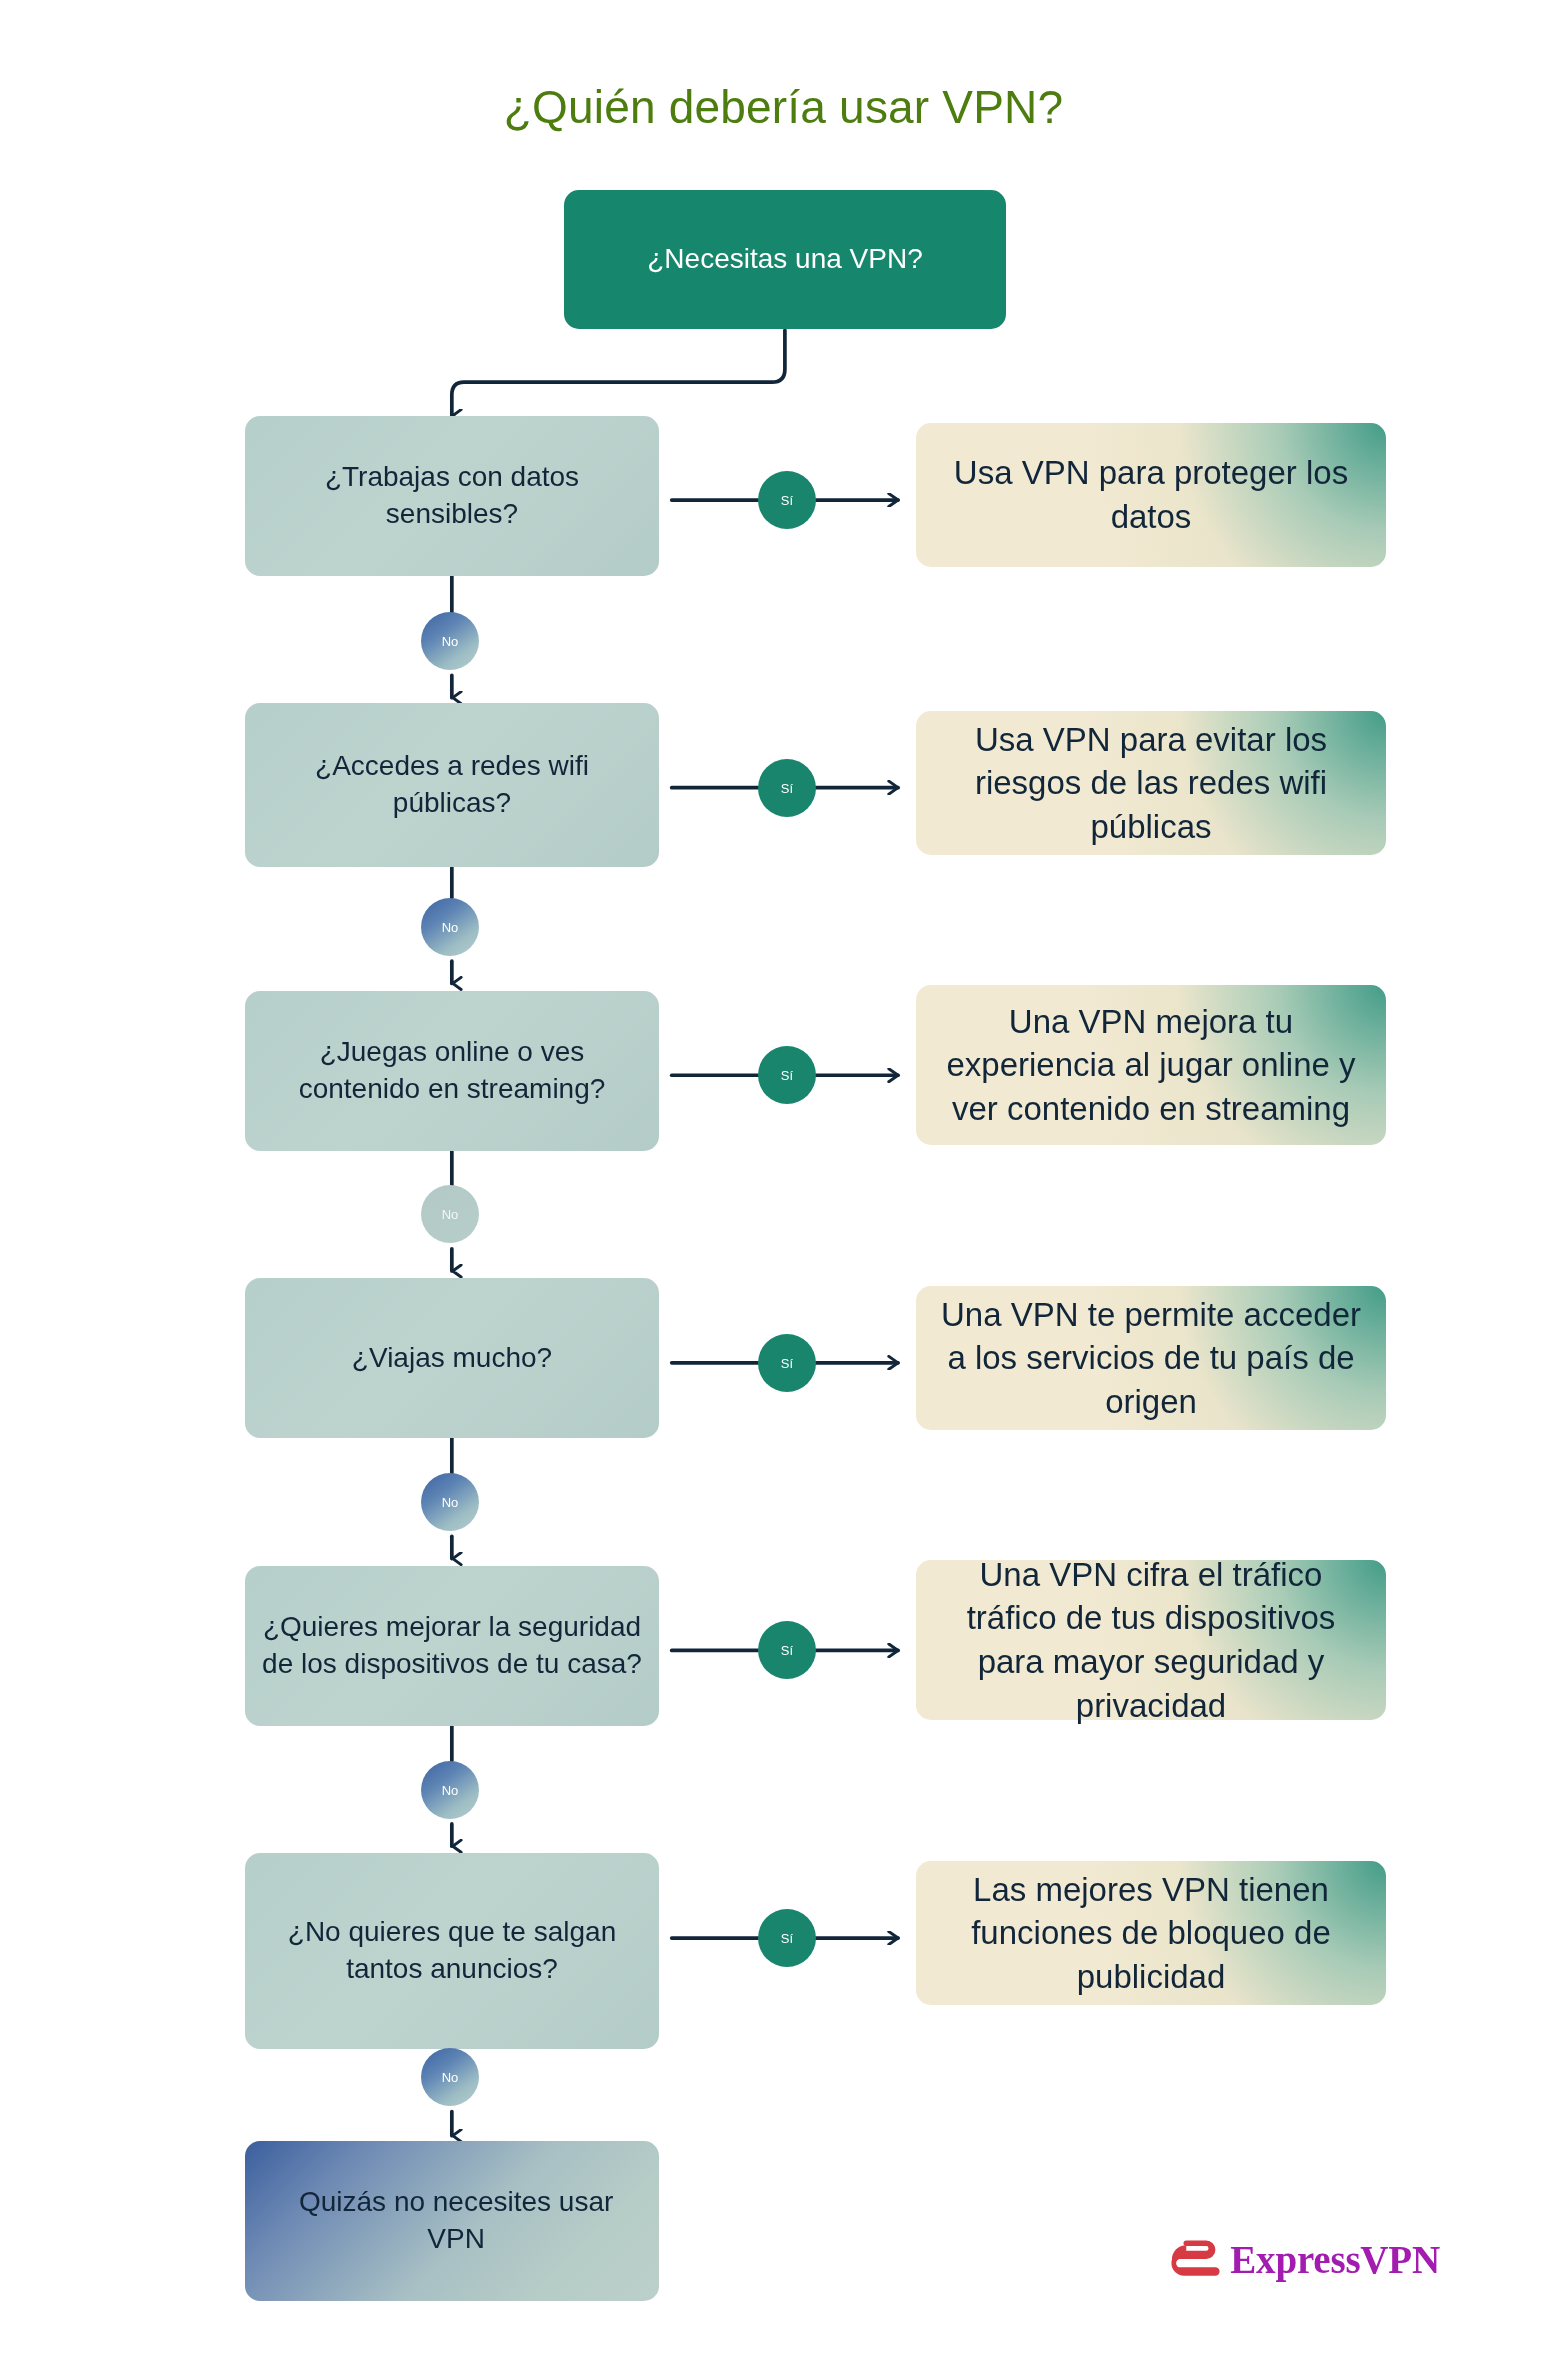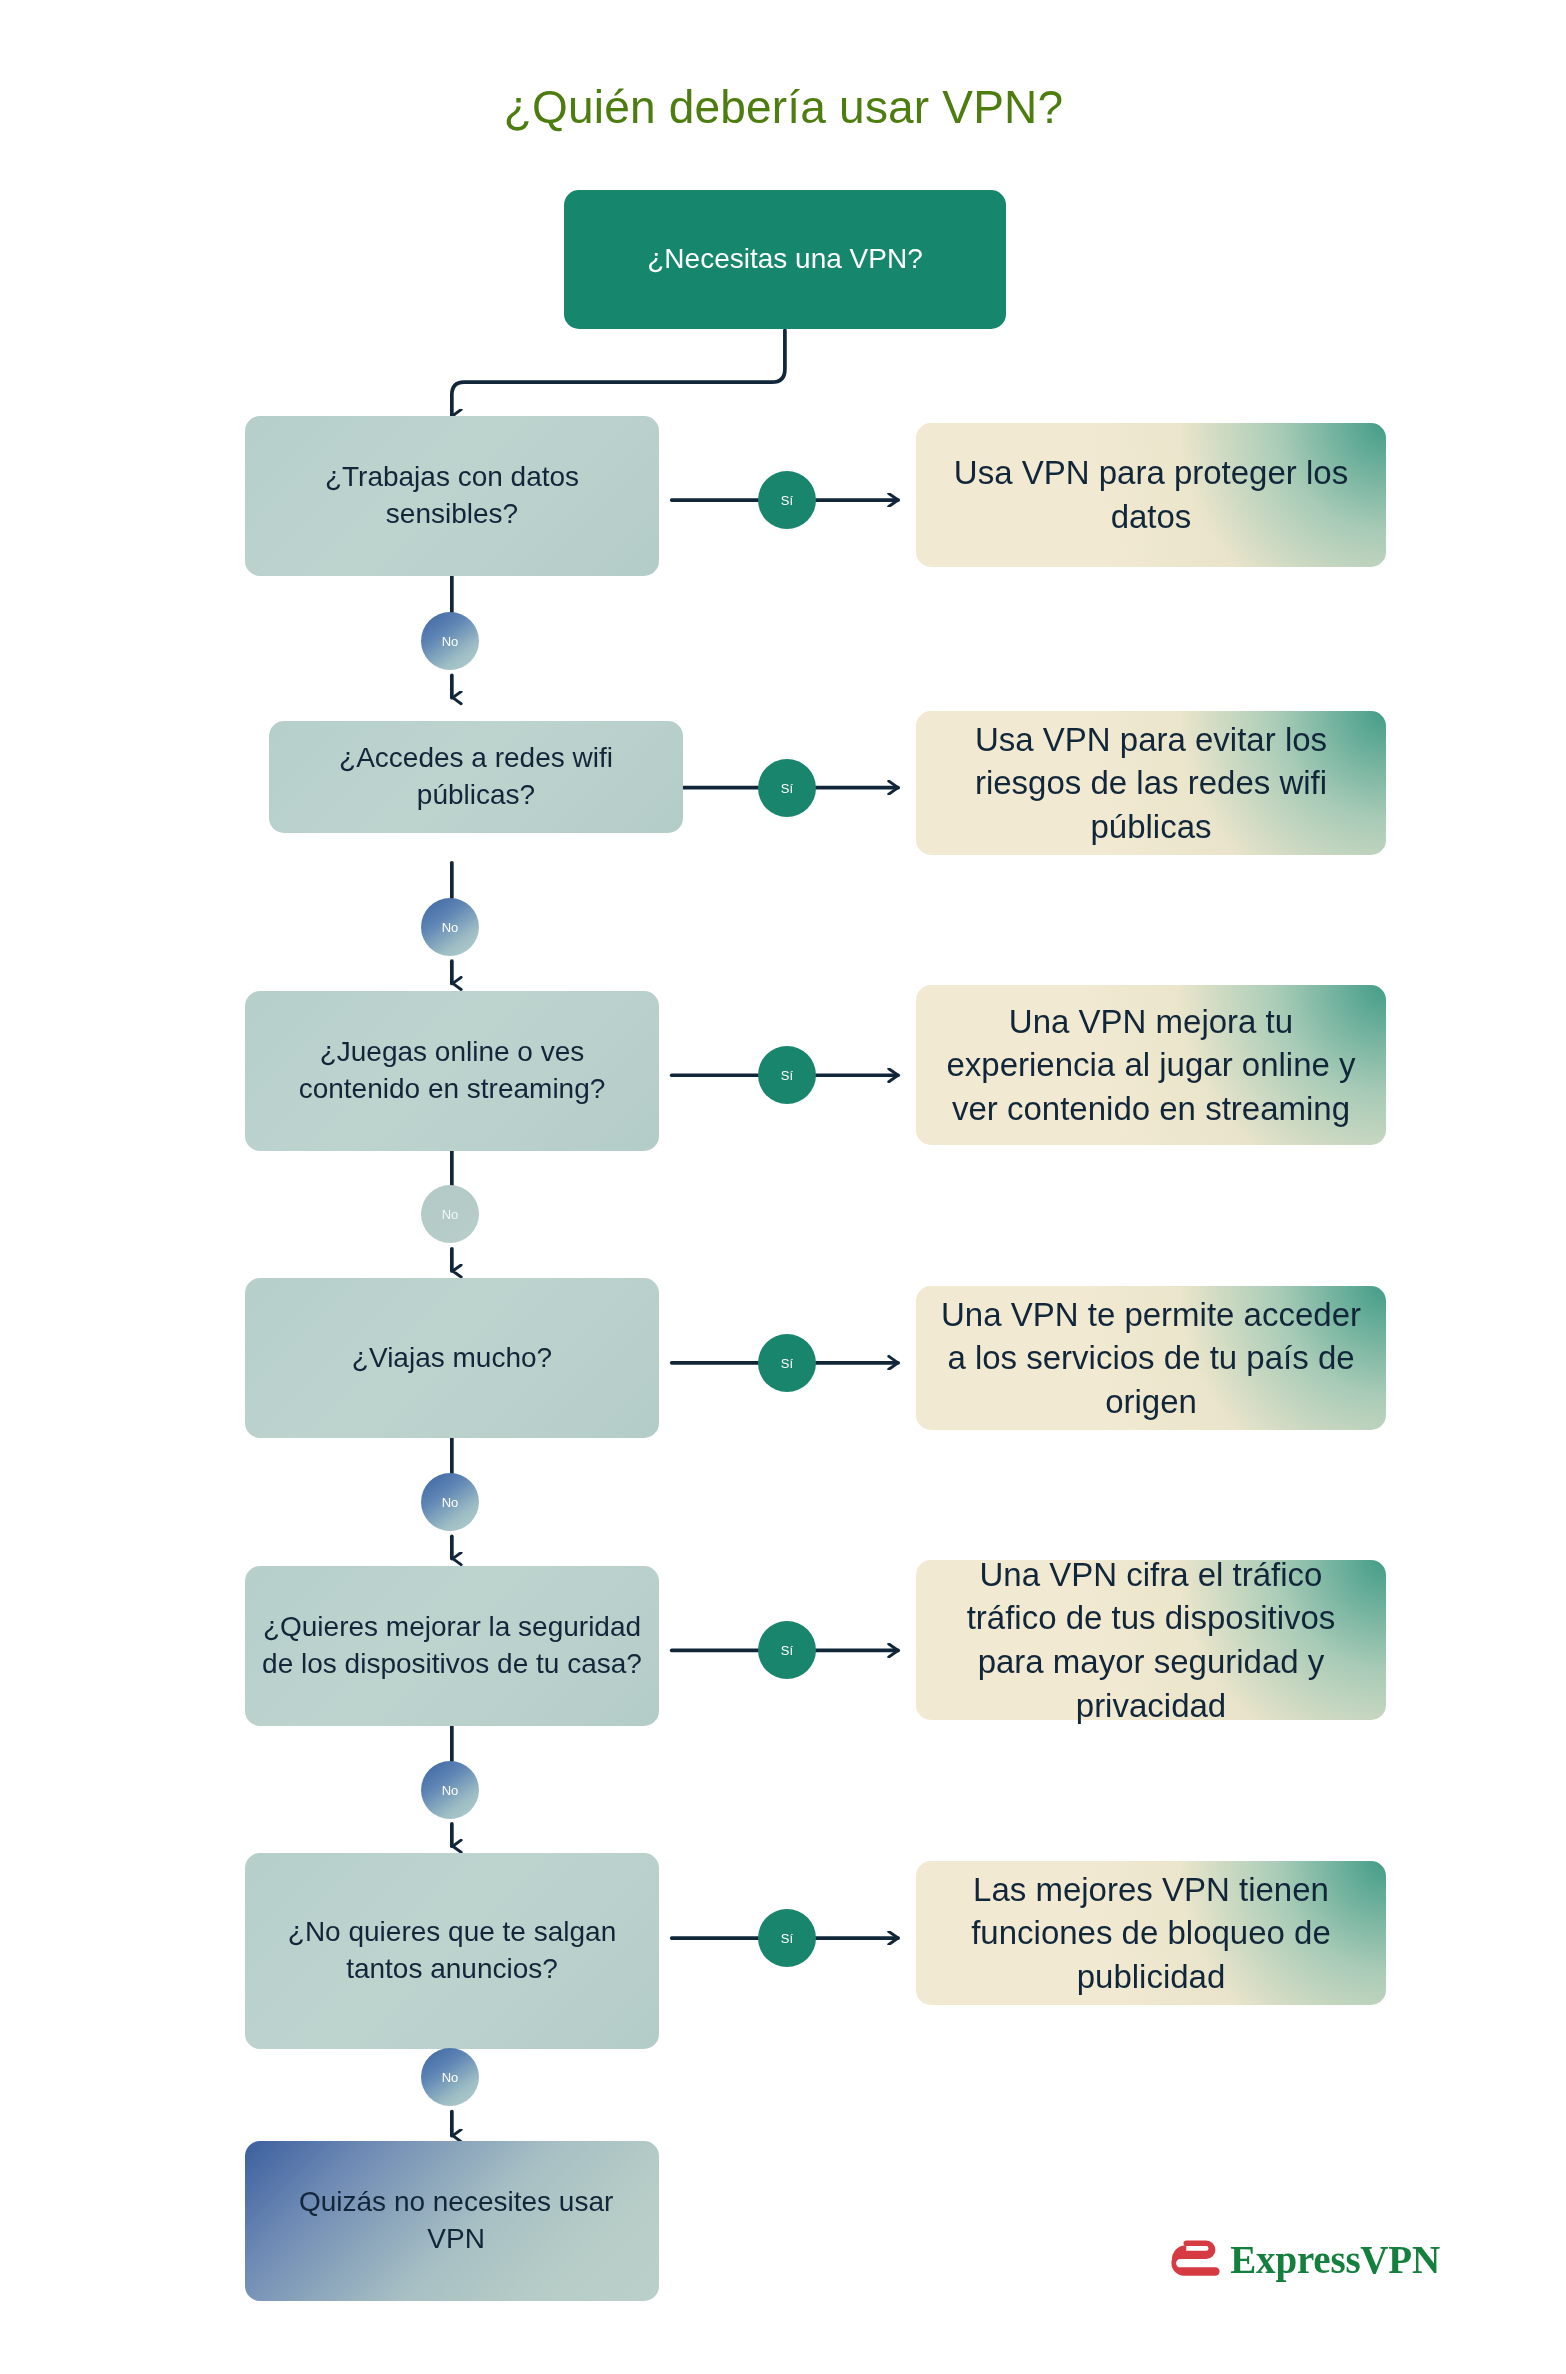--- a/index.html
+++ b/index.html
@@ -120,21 +120,21 @@
     position: absolute;
     left: 1171px;
     top: 2237px;
     display: flex;
     align-items: center;
     gap: 9.3px;
   }
   #logo-wordmark {
     font-family: "Liberation Serif", serif;
     font-size: 39px;
-    color: #15803d;
+    color: #a21caf;
     font-weight: 700;
     letter-spacing: -0.2px;
   }
 </style>
 </head>
 <body>
 
 <div id="page-title">¿Quién debería usar VPN?</div>
 
 <svg class="svg-layer" viewBox="0 0 1689 2560" xmlns="http://www.w3.org/2000/svg">
@@ -212,21 +212,21 @@
 <div class="badge badge-yes" style="left:758px;top:471px;">
   <span>Sí</span>
 </div>
 <div class="node node-answer" style="top:423px;height:144px;">
   <span>Usa VPN para proteger los datos</span>
 </div>
 <div class="badge badge-no" style="top:612px;">
   <span>No</span>
 </div>
 
-<div class="node node-question" style="top:721px;height:112px;margin-left:24px;">
+<div class="node node-question" style="top:703px;height:164px;">
   <span>¿Accedes a redes wifi públicas?</span>
 </div>
 <div class="badge badge-yes" style="left:758px;top:759px;">
   <span>Sí</span>
 </div>
 <div class="node node-answer" style="top:711px;height:144px;">
   <span>Usa VPN para evitar los riesgos de las redes wifi públicas</span>
 </div>
 <div class="badge badge-no" style="top:898px;">
   <span>No</span>

